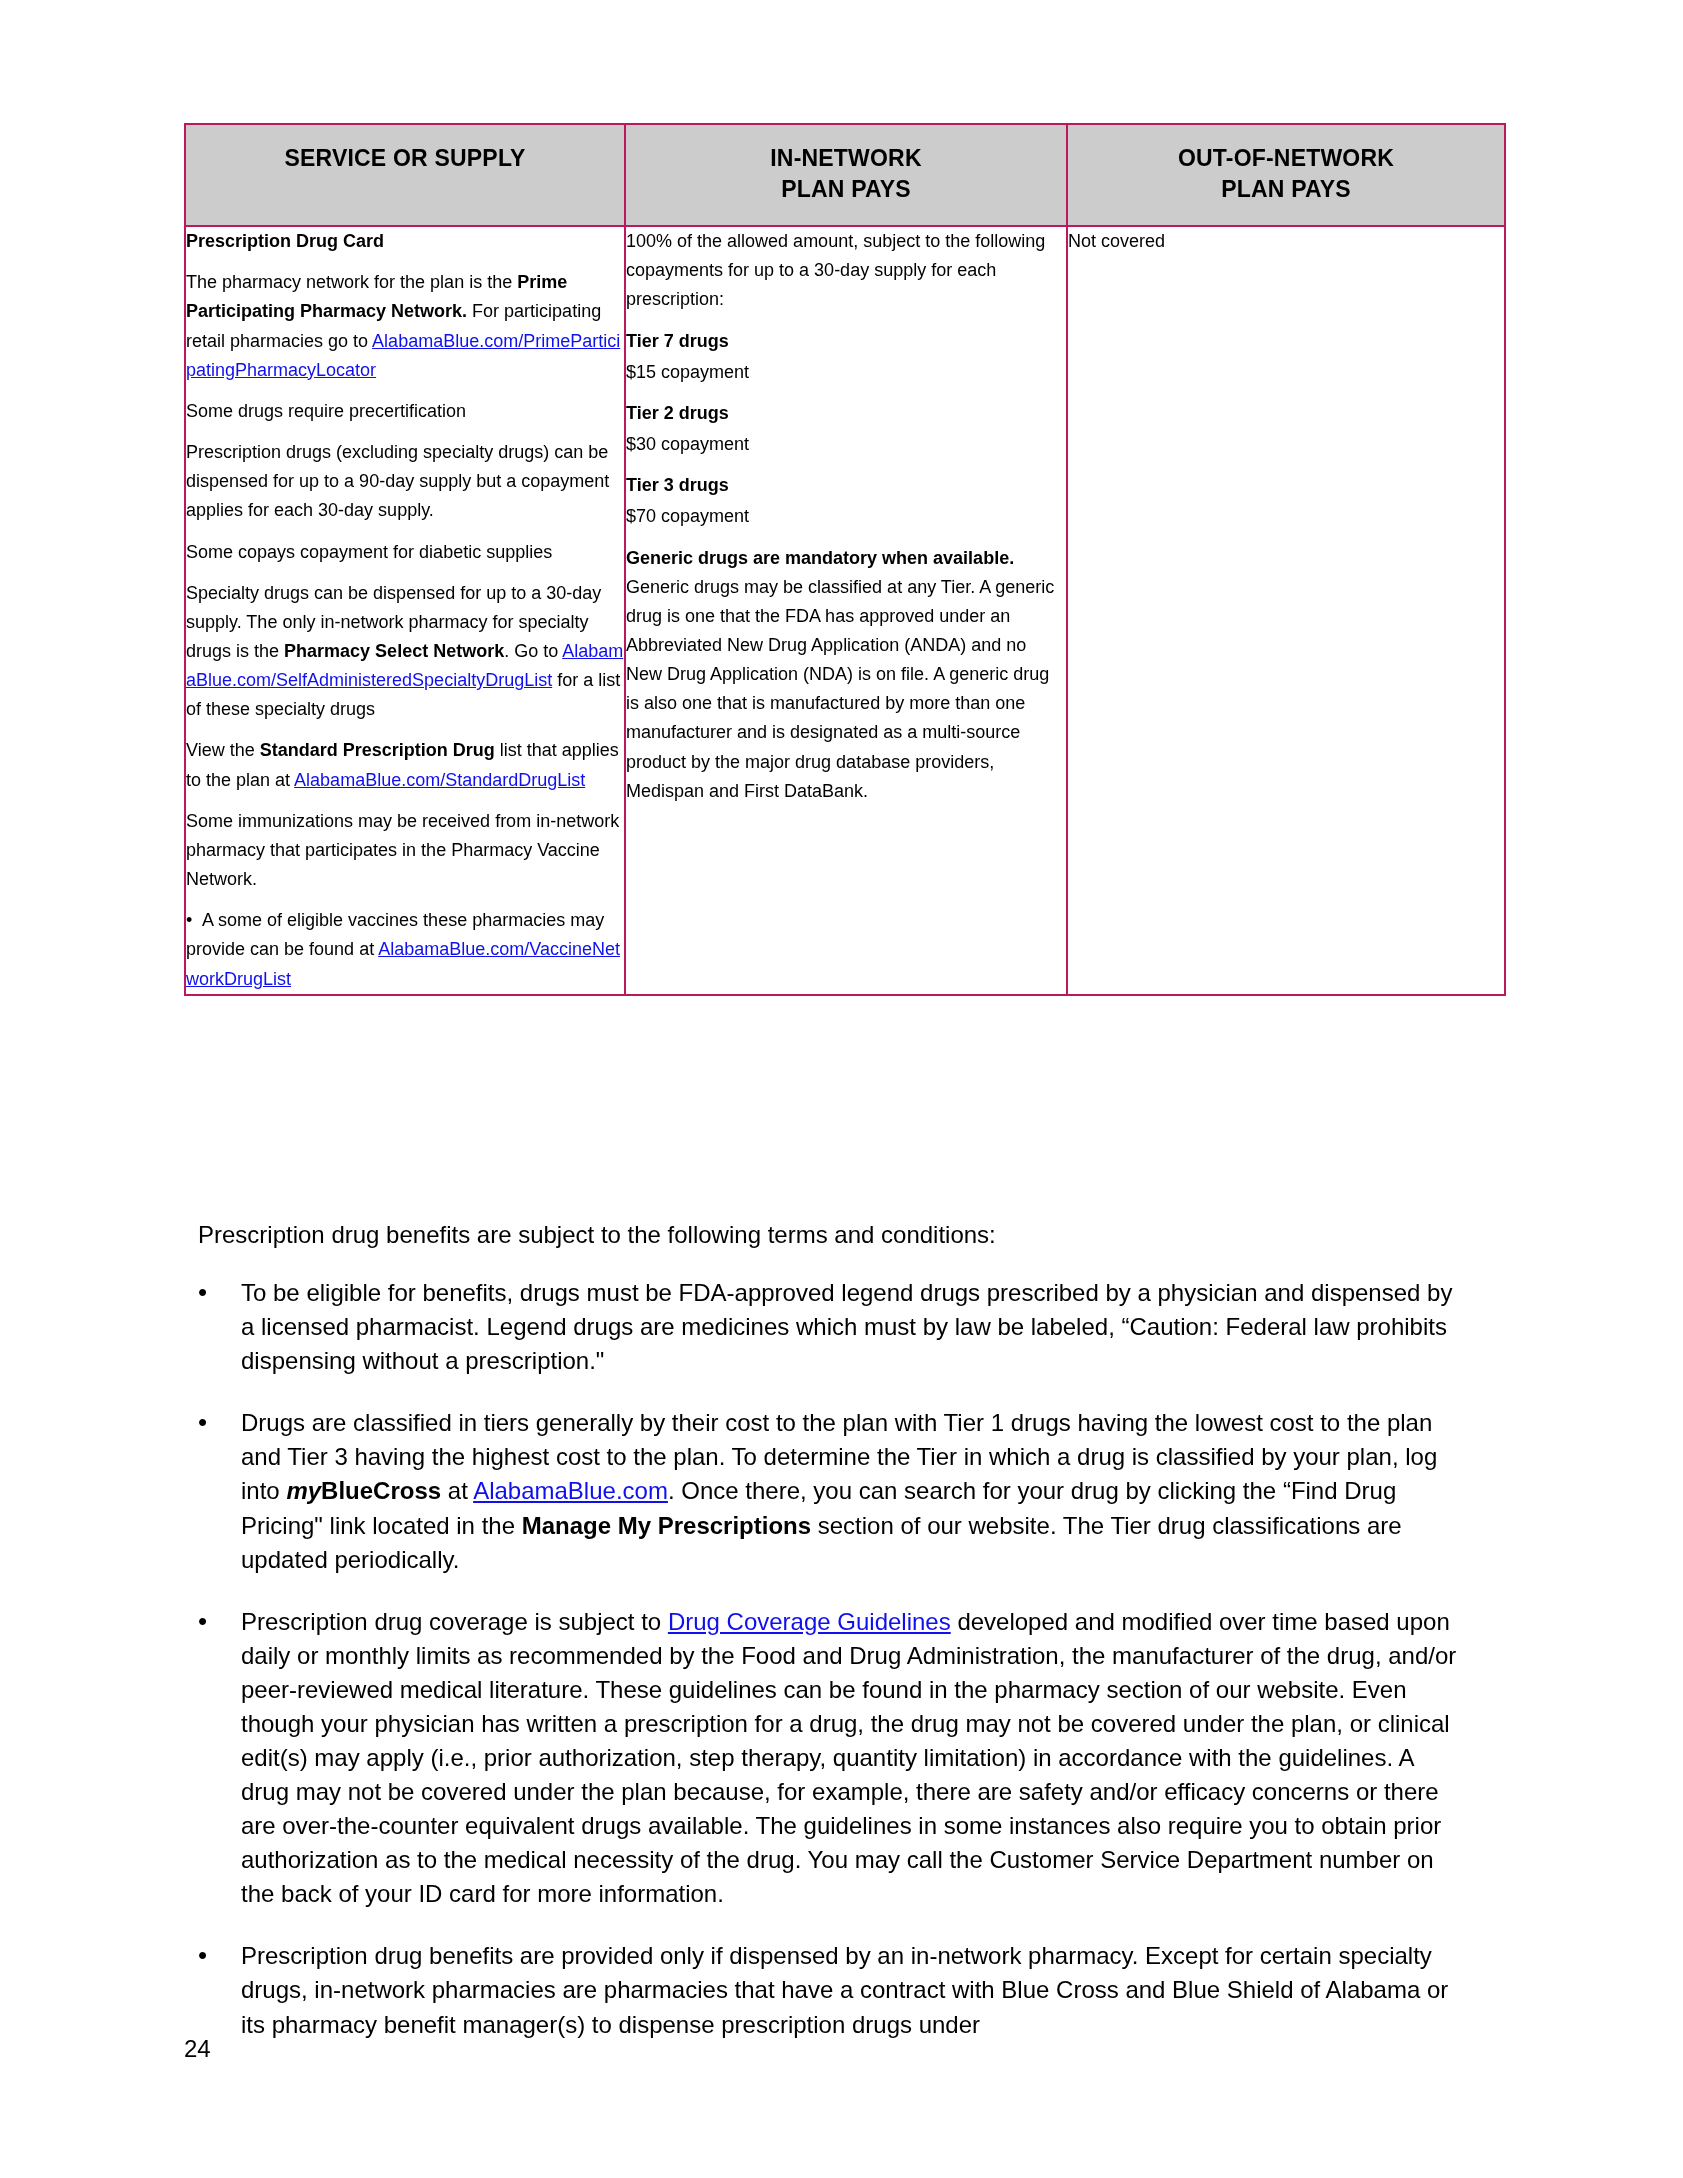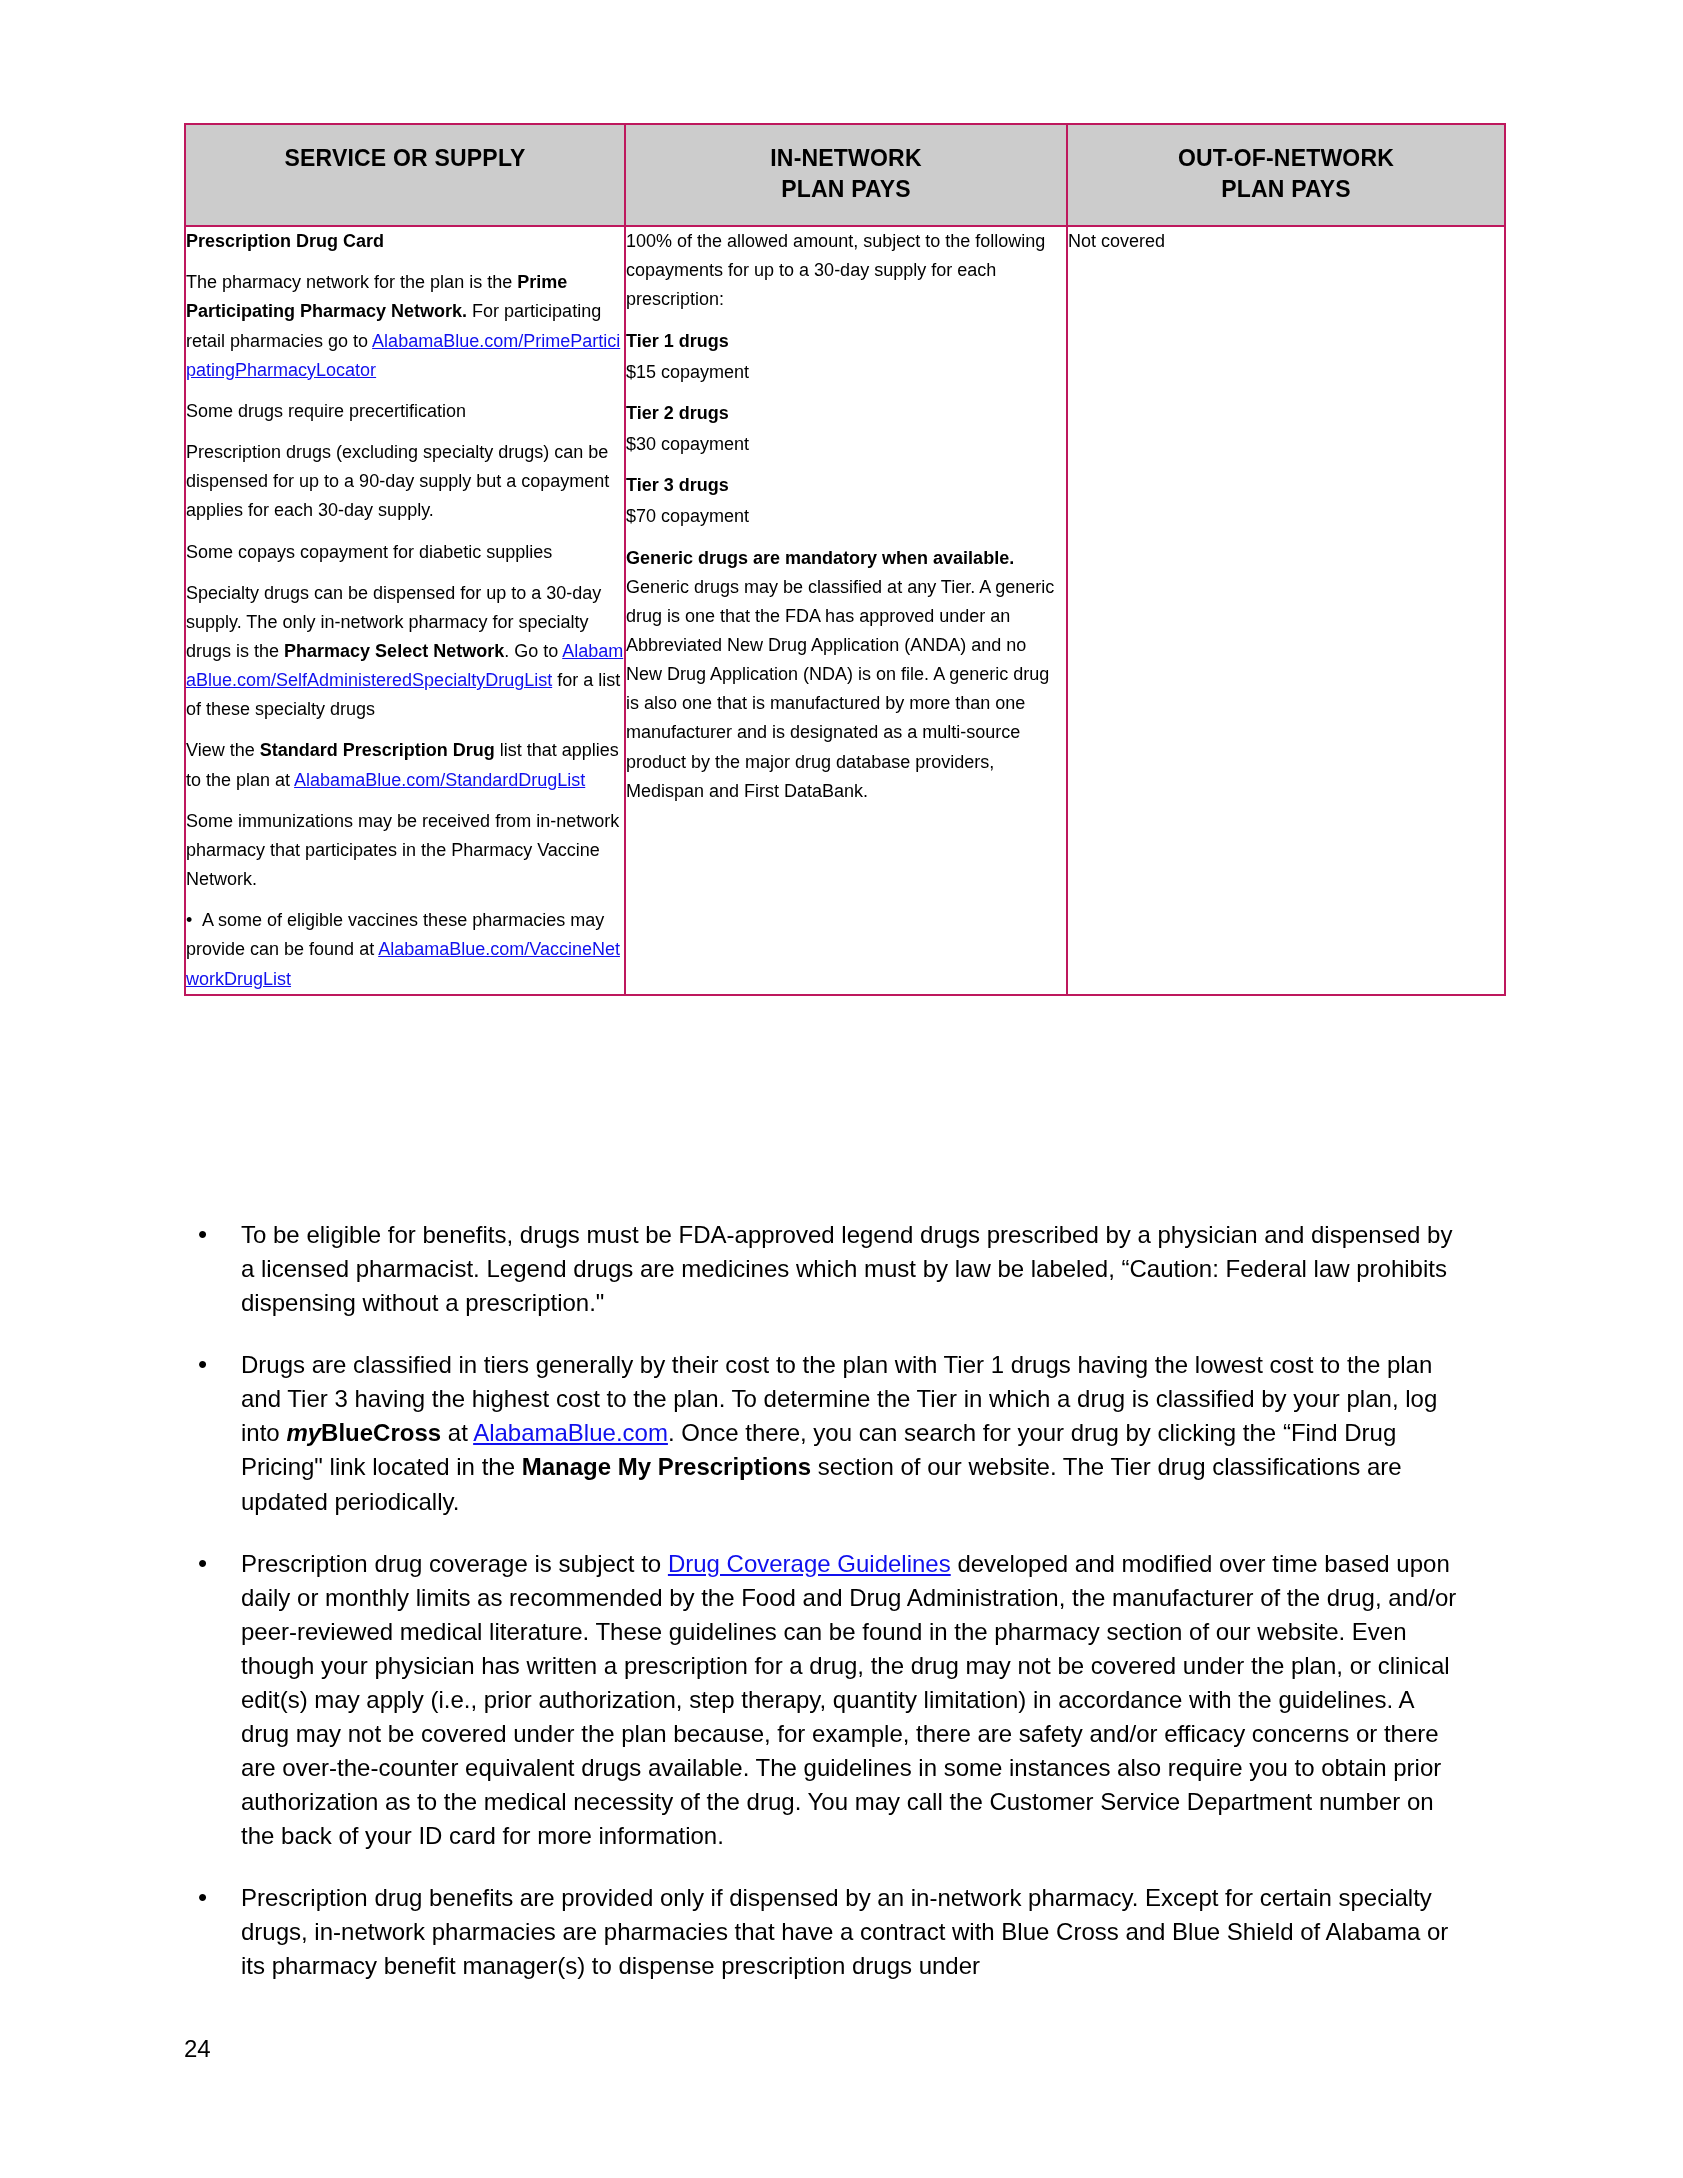--- a/index.html
+++ b/index.html
@@ -160,41 +160,42 @@
           <p><span>View the </span><b>Standard Prescription Drug</b><span> list that applies to the plan at </span><a class="doclink" href="#">AlabamaBlue.com/StandardDrugList</a></p>
 
           <p>Some immunizations may be received from in-network pharmacy that participates in the Pharmacy Vaccine Network.</p>
 
           <p class="bullet-p"><span class="dot">•</span><span>A some of eligible vaccines these pharmacies may provide can be found at </span><a class="doclink" href="#">AlabamaBlue.com/VaccineNetworkDrugList</a></p>
         </td>
 
         <td class="cell">
           <p>100% of the allowed amount, subject to the following copayments for up to a 30-day supply for each prescription:</p>
 
-          <p class="tight"><b>Tier 1 drugs</b></p>
+          <p class="tight"><b>Tier 7 drugs</b></p>
           <p>$15 copayment</p>
 
           <p class="tight"><b>Tier 2 drugs</b></p>
           <p>$30 copayment</p>
 
           <p class="tight"><b>Tier 3 drugs</b></p>
           <p>$70 copayment</p>
 
           <p><b>Generic drugs are mandatory when available.</b><span> Generic drugs may be classified at any Tier. A generic drug is one that the FDA has approved under an Abbreviated New Drug Application (ANDA) and no New Drug Application (NDA) is on file. A generic drug is also one that is manufactured by more than one manufacturer and is designated as a multi-source product by the major drug database providers, Medispan and First DataBank.</span></p>
         </td>
 
         <td class="cell">
           <p>Not covered</p>
         </td>
 
       </tr>
     </tbody>
   </table>
 
   <div class="body-area">
+    <p class="intro">Prescription drug benefits are subject to the following terms and conditions:</p>
 
     <ul class="terms">
       <li>To be eligible for benefits, drugs must be FDA-approved legend drugs prescribed by a physician and dispensed by a licensed pharmacist.  Legend drugs are medicines which must by law be labeled, “Caution:  Federal law prohibits dispensing without a prescription."</li>
 
       <li><span>Drugs are classified in tiers generally by their cost to the plan with Tier 1 drugs having the lowest cost to the plan and Tier 3 having the highest cost to the plan.  To determine the Tier in which a drug is classified by your plan, log into </span><span class="mybc"><span class="ital">my</span><span>BlueCross</span></span><span> at </span><a class="doclink" href="#">AlabamaBlue.com</a><span>.  Once there, you can search for your drug by clicking the “Find Drug Pricing" link located in the </span><b>Manage My Prescriptions</b><span> section of our website.  The Tier drug classifications are updated periodically.</span></li>
 
       <li><span>Prescription drug coverage is subject to </span><a class="doclink" href="#">Drug Coverage Guidelines</a><span> developed and modified over time based upon daily or monthly limits as recommended by the Food and Drug Administration, the manufacturer of the drug, and/or peer-reviewed medical literature.  These guidelines can be found in the pharmacy section of our website.  Even though your physician has written a prescription for a drug, the drug may not be covered under the plan, or clinical edit(s) may apply (i.e., prior authorization, step therapy, quantity limitation) in accordance with the guidelines.  A drug may not be covered under the plan because, for example, there are safety and/or efficacy concerns or there are over-the-counter equivalent drugs available.  The guidelines in some instances also require you to obtain prior authorization as to the medical necessity of the drug.  You may call the Customer Service Department number on the back of your ID card for more information.</span></li>
 
       <li>Prescription drug benefits are provided only if dispensed by an in-network pharmacy. Except for certain specialty drugs, in-network pharmacies are pharmacies that have a contract with Blue Cross and Blue Shield of Alabama or its pharmacy benefit manager(s) to dispense prescription drugs under</li>
     </ul>

